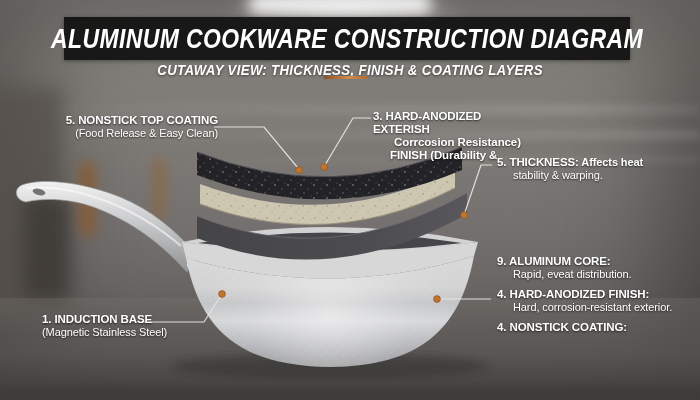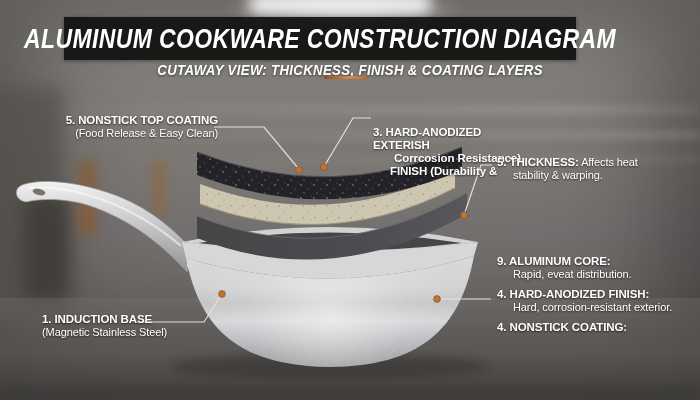--- a/index.html
+++ b/index.html
@@ -17,31 +17,31 @@
   .tile-streak1{left:0;top:104px;width:700px;height:11px;background:linear-gradient(90deg,rgba(255,255,255,0) 0%,rgba(255,255,255,.07) 45%,rgba(255,255,255,.12) 80%,rgba(255,255,255,.06) 100%);filter:blur(3px);}
   .tile-streak2{left:0;top:130px;width:700px;height:10px;background:linear-gradient(90deg,rgba(255,255,255,0) 10%,rgba(255,255,255,.06) 55%,rgba(255,255,255,.1) 90%);filter:blur(3px);}
   .tile-streak3{left:60px;top:155px;width:640px;height:9px;background:linear-gradient(90deg,rgba(255,255,255,0),rgba(255,255,255,.05) 70%);filter:blur(3px);}
   .cabinet-shadow{left:-12px;top:88px;width:74px;height:230px;background:#55504b;opacity:.75;filter:blur(9px);}
   .dark-jar{left:24px;top:196px;width:46px;height:104px;border-radius:10px;background:#3c3834;opacity:.8;filter:blur(9px);}
   .amber-bottle1{left:78px;top:162px;width:18px;height:74px;border-radius:6px;background:#8a5a30;opacity:.75;filter:blur(6px);}
   .amber-bottle2{left:152px;top:158px;width:14px;height:62px;border-radius:5px;background:#96622f;opacity:.5;filter:blur(6px);}
   .counter{left:0;top:298px;width:700px;height:102px;background:linear-gradient(180deg,rgba(122,118,113,.3) 0%,rgba(96,93,90,.55) 55%,rgba(64,62,60,.8) 100%);}
   .counter-edge{left:0;top:386px;width:700px;height:14px;background:#3d3b39;opacity:.55;filter:blur(2px);}
   
-  .banner{position:absolute;left:64px;top:17px;width:512px;height:43px;background:rgba(17,17,17,.93);display:flex;align-items:center;justify-content:center;z-index:5;box-shadow:0 1px 4px rgba(0,0,0,.4);}
+  .banner{position:absolute;left:64px;top:17px;width:566px;height:43px;background:rgba(17,17,17,.93);display:flex;align-items:center;justify-content:center;z-index:5;box-shadow:0 1px 4px rgba(0,0,0,.4);}
   .banner .t{color:#fff;font-weight:bold;font-style:italic;font-size:28px;letter-spacing:.5px;white-space:nowrap;transform:scaleX(.82);}
   .subtitle-row{position:absolute;left:0;top:61px;width:700px;text-align:center;z-index:5;}
   .subtitle-row .s{display:inline-block;color:#fff;font-weight:bold;font-style:italic;font-size:15px;letter-spacing:.4px;white-space:nowrap;transform:scaleX(.88);text-shadow:0 1px 3px rgba(0,0,0,.55);}
   .accent-underline{position:absolute;left:324px;top:76px;width:43px;height:3px;background:linear-gradient(90deg,#8f5226,#cf8c4d 60%,#b06c33);z-index:5;}
   
   .callout{position:absolute;color:#fff;font-size:11px;line-height:13px;letter-spacing:-.1px;text-shadow:0 1px 2px rgba(0,0,0,.65);z-index:4;}
   .callout .hd{font-weight:bold;font-size:11.5px;}
   .callout .sub{font-weight:normal;}
   .co-nonstick-top{left:58px;top:114px;width:160px;text-align:right;}
-  .co-exterior{left:373px;top:110px;width:160px;margin-top:16px;}
+  .co-exterior{left:373px;top:110px;width:160px;}
   .co-exterior .l2{padding-left:17px;}
   .co-exterior .l3{padding-left:21px;}
   .co-thickness{left:497px;top:156px;width:180px;}
   .co-thickness .sub{padding-left:16px;display:block;}
   .right-stack{left:497px;top:255px;width:190px;}
   .right-stack .item{margin-bottom:7px;}
   .right-stack .sub{padding-left:16px;display:block;}
   .co-induction{left:42px;top:313px;width:190px;}
   svg.illustration{position:absolute;left:0;top:0;z-index:3;}
 </style>
@@ -172,21 +172,21 @@
     <div class="sub">(Food Release &amp; Easy Clean)</div>
   </div>
 
   <div class="callout co-exterior">
     <div class="hd">3. HARD-ANODIZED EXTERISH</div>
     <div class="hd l3">Corrcosion Resistance)</div>
     <div class="hd l2">FINISH (Durability &amp;</div>
   </div>
 
   <div class="callout co-thickness">
-    <div><b class="hd">5. THICKNESS:</b><span class="sub" style="display:inline;padding:0;"> Affects heat</span></div>
+    <div><b class="hd">5. THICKNESS:</b><span class="sub" style="display:inline;padding:0;font-weight:bold;"> Affects heat</span></div>
     <span class="sub">stability &amp; warping.</span>
   </div>
 
   <div class="callout right-stack">
     <div class="item">
       <div class="hd">9. ALUMINUM CORE:</div>
       <span class="sub">Rapid, eveat distribution.</span>
     </div>
     <div class="item">
       <div class="hd">4. HARD-ANODIZED FINISH:</div>

